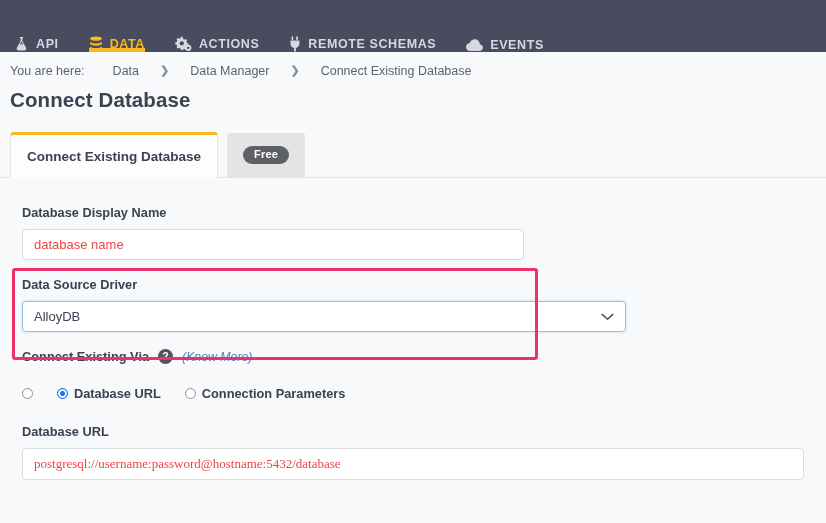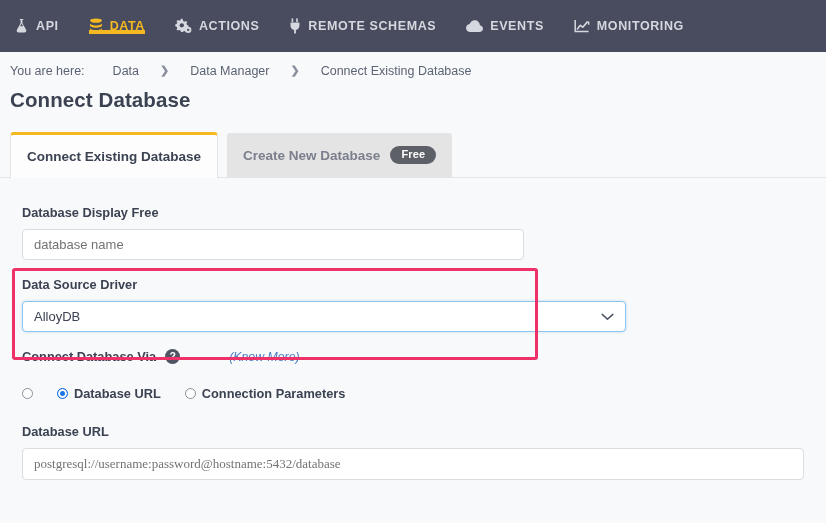--- a/index.html
+++ b/index.html
@@ -10,21 +10,21 @@
     background: #f8f9fa;
     font-family: "Liberation Sans", sans-serif;
     -webkit-font-smoothing: antialiased;
   }
 
   
   .topnav {
     height: 52px;
     background: #484c5e;
     display: flex;
-    align-items: center;
+    align-items: flex-end;
     padding-left: 14px;
     position: relative;
   }
   .nav-item {
     display: flex;
     align-items: center;
     gap: 7px;
     padding: 0 16px 0 0;
     margin-right: 14px;
     color: #d6d8e0;
@@ -136,21 +136,21 @@
   }
   .text-input {
     display: flex;
     align-items: center;
     height: 31px;
     background: #ffffff;
     border: 1px solid #d9dce1;
     border-radius: 4px;
     padding: 0 11px;
     font-size: 13px;
-    color: #737373;
+    color: #ef4444;
   }
 
   .sect-display-name { padding: 27px 0 0 22px; }
   .sect-display-name .text-input { width: 502px; }
 
   
   .highlight-box {
     position: absolute;
     left: 12px;
     top: 268px;
@@ -205,21 +205,20 @@
     align-items: center;
     justify-content: center;
     cursor: pointer;
     line-height: 1;
   }
   .know-more {
     font-size: 12.3px;
     font-style: italic;
     color: #4a7fc4;
     cursor: pointer;
-    margin-left: 40px;
   }
   .radio-row {
     display: flex;
     align-items: center;
     margin-top: 22px;
   }
   .radio-opt {
     display: flex;
     align-items: center;
     gap: 6px;
@@ -298,78 +297,67 @@
 
   <div class="nav-item">
     <span class="nav-icon">
       <svg width="17" height="13" viewBox="0 0 18 13">
           <path fill="#d6d8e0" d="M4.6 12.3C2.1 12.3 0 10.4 0 8c0-2.2 1.7-4 3.9-4.2C4.7 1.6 6.8 0 9.2 0c2.9 0 5.3 2.2 5.5 5.1 1.9.3 3.3 1.8 3.3 3.7 0 2-1.7 3.5-3.8 3.5H4.6z"></path>
         </svg>
     </span>
     <span>EVENTS</span>
   </div>
 
-  <div class="nav-item">
-    <span class="nav-icon">
-      <svg width="16" height="15" viewBox="0 0 16 15">
-        <path d="M1.2 1v11.6h13.4" stroke="#d6d8e0" stroke-width="1.5" fill="none"></path>
-        <path d="M3.4 10L6.3 6.3l2.4 1.9 4.3-4.8" stroke="#d6d8e0" stroke-width="1.6" fill="none" stroke-linejoin="round" stroke-linecap="round"></path>
-        <path d="M12.1 3.1h2.6v2.6" stroke="#d6d8e0" stroke-width="1.4" fill="none"></path>
-      </svg>
-    </span>
-    <span>MONITORING</span>
-  </div>
 </div>
 
 <div class="breadcrumb">
   <span class="crumb">You are here:</span>
   <span style="width:4px"></span>
   <span class="crumb">Data</span>
   <span class="crumb-sep">❯</span>
   <span class="crumb">Data Manager</span>
   <span class="crumb-sep">❯</span>
   <span class="crumb last">Connect Existing Database</span>
 </div>
 
 <div class="page-title">Connect Database</div>
 
 <div class="tabs">
   <div class="tab active">
     <span>Connect Existing Database</span>
   </div>
   <div class="tab inactive">
-    <span>Create New Database</span>
     <span class="badge-free">Free</span>
   </div>
 </div>
 
 <div class="form">
 
   <div class="sect-display-name">
-    <div class="field-label">Database Display Free</div>
+    <div class="field-label">Database Display Name</div>
     <div class="text-input">
       <span>database name</span>
     </div>
   </div>
 
   <div class="sect-driver">
     <div class="field-label">Data Source Driver</div>
     <div class="select-box">
       <span>AlloyDB</span>
       <span class="select-chevron">
         <svg width="13" height="8" viewBox="0 0 13 8">
             <path d="M1.2 1.4L6.5 6.3l5.3-4.9" stroke="#4a5160" stroke-width="1.5" fill="none" stroke-linecap="round" stroke-linejoin="round"></path>
           </svg>
       </span>
     </div>
   </div>
 
   <div class="sect-via">
     <div class="via-row">
-      <span class="field-label" style="margin:0">Connect Database Via</span>
+      <span class="field-label" style="margin:0">Connect Existing Via</span>
       <span class="help-icon">?</span>
       <span class="know-more">(Know More)</span>
     </div>
     <div class="radio-row">
       <label class="radio-opt">
         <span class="radio-dot"></span>
       </label>
       <label class="radio-opt">
         <span class="radio-dot checked"></span>
         <span>Database URL</span>

